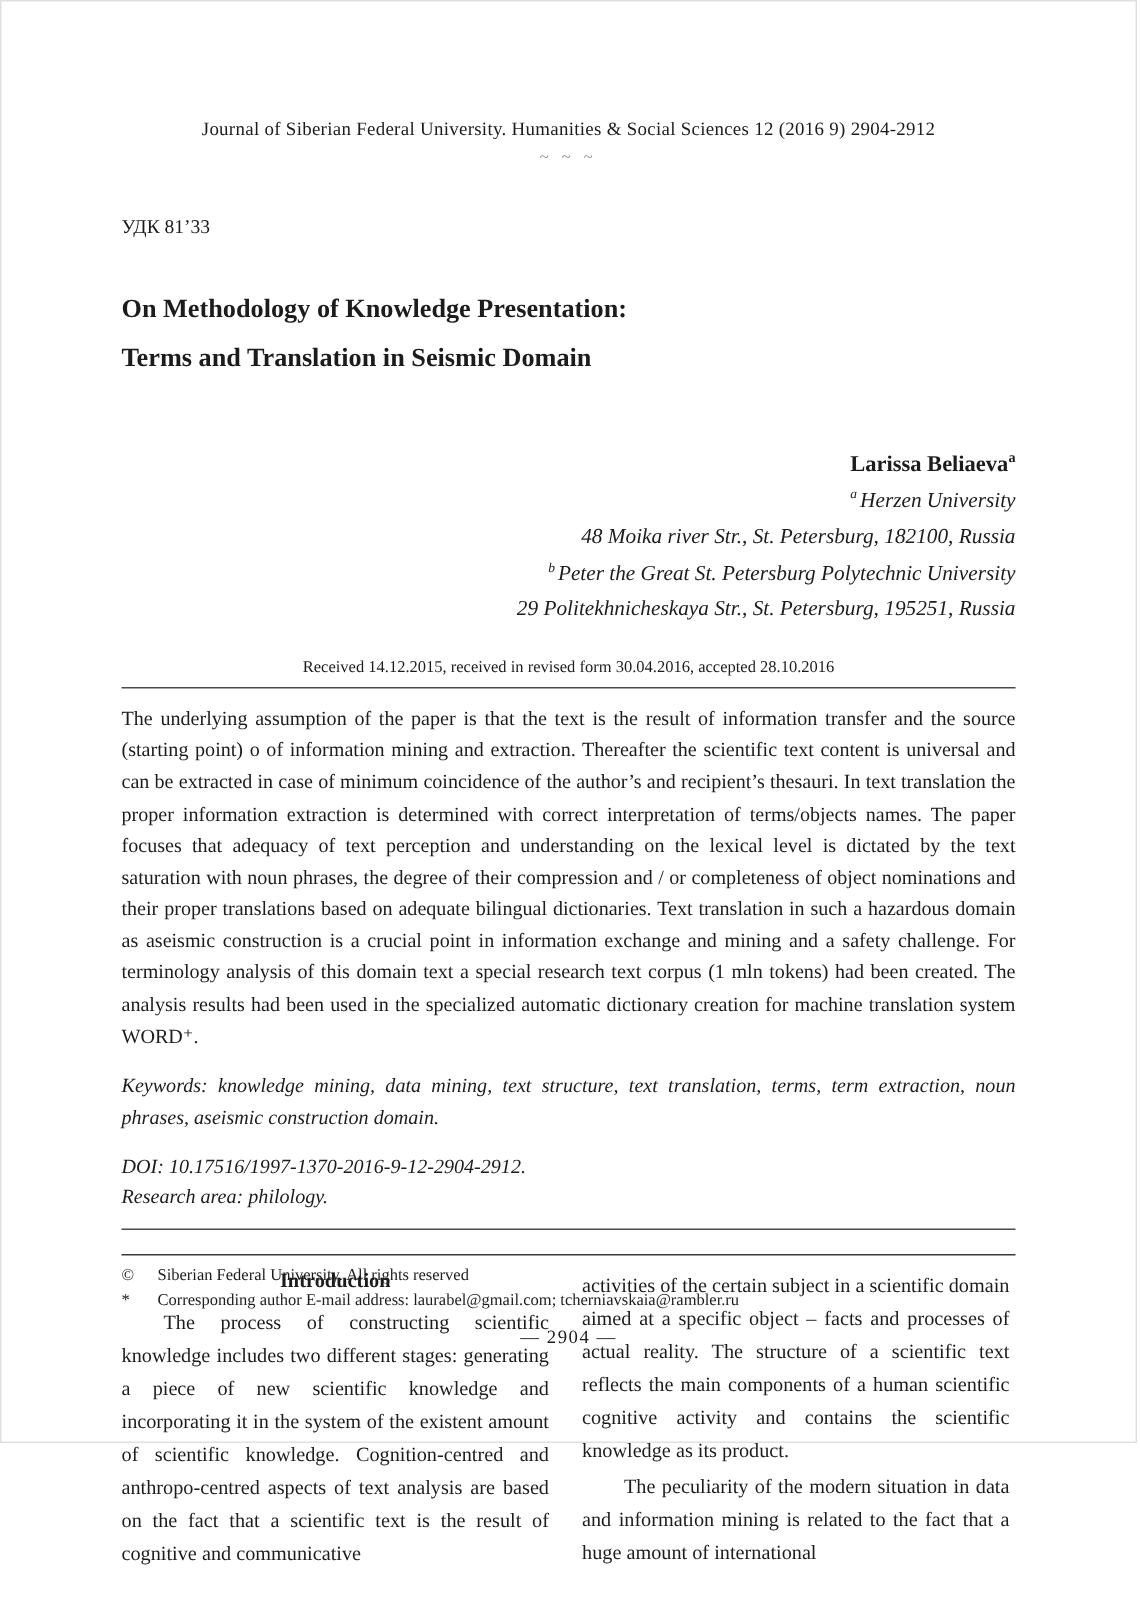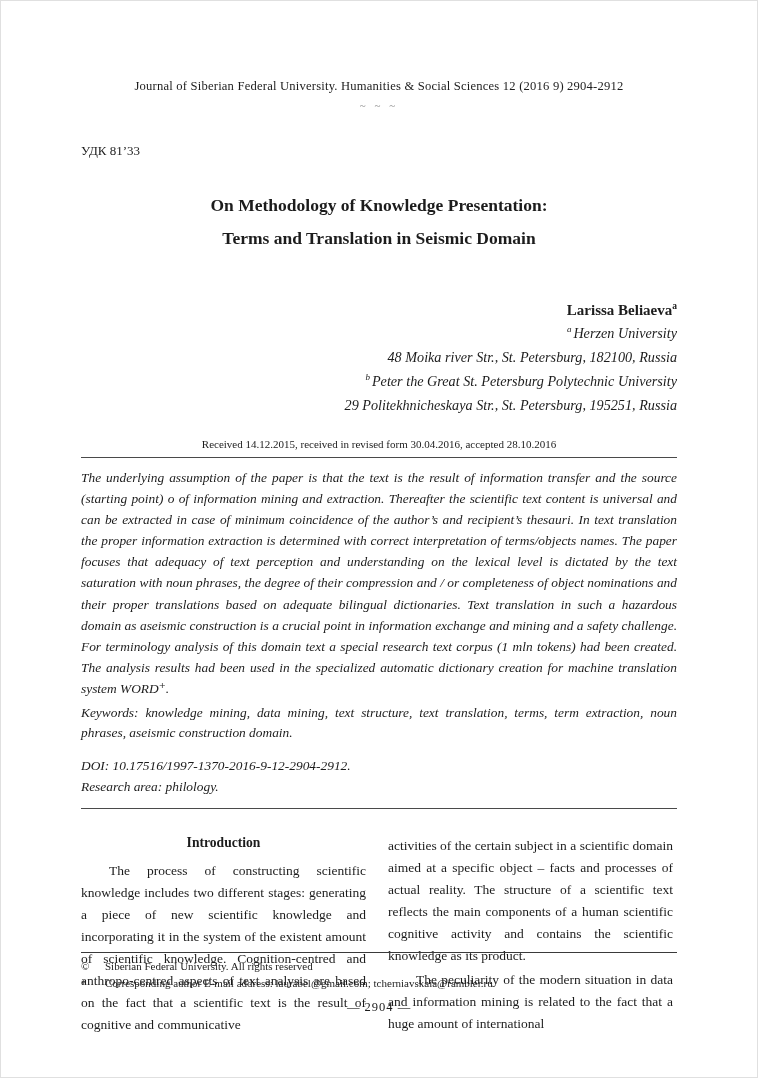--- a/index.html
+++ b/index.html
@@ -11,21 +11,21 @@
     width: 760px;
     height: 1080px;
     font-family: "Liberation Serif", "DejaVu Serif", serif;
     color: #1c1c1c;
     position: relative;
     overflow: hidden;
   }
   .page {
     position: relative;
     width: 758px;
-    height: 1078px;
+    height: 962px;
     background: #ffffff;
     border: 1px solid #e0e0e0;
     box-sizing: border-box;
   }
   .content {
     padding: 78px 80px 0 80px;
   }
   .journal-header {
     text-align: center;
     font-size: 12.6px;
@@ -42,21 +42,21 @@
   .udc {
     font-size: 13px;
     margin-bottom: 30px;
   }
   .paper-title {
     font-size: 17.5px;
     font-weight: bold;
     margin: 0 0 18px 0;
     line-height: 1.9;
   }
-  .paper-title .title-line { display: block; text-align: center; }
+  .paper-title .title-line { display: block; }
   .authors-block {
     text-align: right;
     font-size: 15px;
     font-weight: bold;
     line-height: 1.38;
     margin-bottom: 2px;
     margin-top: 44px;
   }
   .authors-block sup { font-size: 9.5px; font-weight: bold; }
   .affiliations-block {
@@ -71,25 +71,24 @@
     text-align: center;
     font-size: 11px;
     margin-bottom: 7px;
   }
   hr.rule {
     border: none;
     border-top: 1px solid #4a4a4a;
     margin: 0;
   }
   .abstract {
-    font-style: italic;
     font-size: 13.4px;
     line-height: 1.58;
     text-align: justify;
-    margin: 9px 0 3px 0;
+    margin: 9px 0 13px 0;
   }
   .keywords, .doi, .research-area {
     font-style: italic;
     font-size: 13.4px;
     line-height: 1.55;
     text-align: justify;
     margin: 0 0 12px 0;
   }
   .doi { margin-bottom: 0; }
   .research-area { margin-bottom: 10px; }

